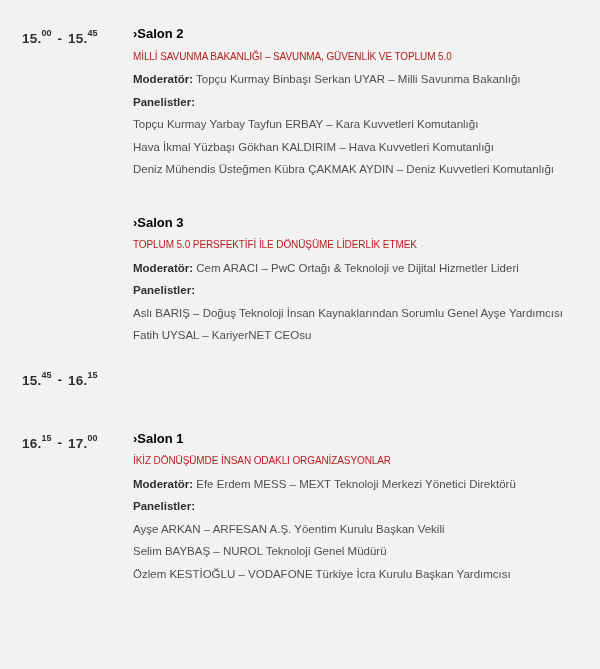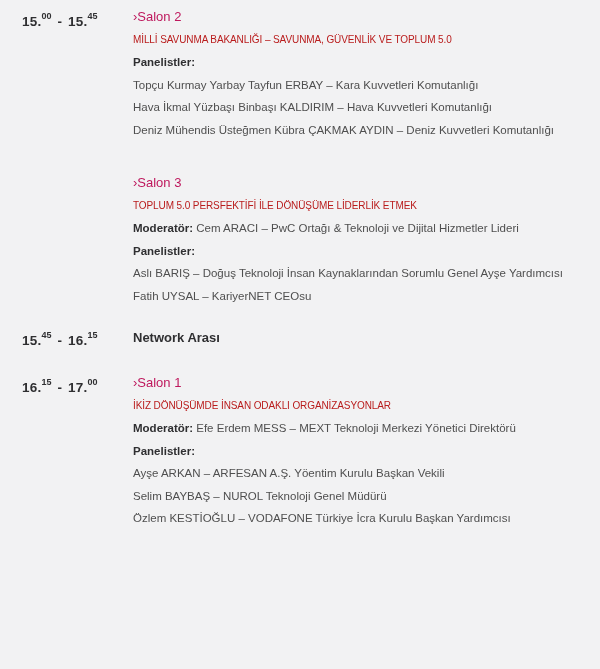--- a/index.html
+++ b/index.html
@@ -3,75 +3,73 @@
 <meta charset="utf-8">
 <style>
   * { margin:0; padding:0; box-sizing:border-box; }
   html,body { width:600px; height:669px; }
   body {
     background:#f2f2f3;
     font-family:"Liberation Sans", sans-serif;
     color:#4f4f4f;
     overflow:hidden;
   }
-  .page { padding-top:6px; width:600px; }
+  .page { padding-top:23px; width:600px; }
   .row { display:flex; align-items:flex-start; }
   .time-col {
     flex:0 0 133px; width:133px; padding-left:22px;
     font-weight:700; font-size:13.5px; color:#2f2f31;
     line-height:22.5px; white-space:nowrap; letter-spacing:0.2px;
   }
   .time-col sup { font-size:9px; vertical-align:super; position:relative; top:-1px; letter-spacing:0; }
   .time-dash { display:inline-block; margin:0 6px; }
   .content-col { flex:1 1 auto; min-width:0; }
   .session + .session { margin-top:31px; }
   .sline { line-height:22.5px; white-space:nowrap; font-size:11.5px; }
-  .salon { font-weight:400; font-size:13px; color:#be185d; }
+  .salon { font-weight:700; font-size:13px; color:#000000; }
   .stitle { font-weight:400; font-size:10px; color:#b91c1c; letter-spacing:-0.1px; }
   .sline b { font-weight:700; color:#2f2f31; }
-  .row-network { margin-top:18px;align-items:center; }
-  .row-last { margin-top:20px; }
+  .row-network { margin-top:18px; }
+  .row-last { margin-top:36px; }
   .break-label { font-weight:700; font-size:13px; color:#2f2f31; line-height:22.5px; }
 </style>
 </head>
 <body>
 
 <div class="page">
 
   <div class="row">
     <div class="time-col"><span>15.</span><sup>00</sup><span class="time-dash">-</span><span>15.</span><sup>45</sup></div>
     <div class="content-col">
 
       <div class="session">
         <div class="sline salon">›Salon 2</div>
         <div class="sline stitle">MİLLİ SAVUNMA BAKANLIĞI – SAVUNMA, GÜVENLİK VE TOPLUM 5.0</div>
+        <div class="sline"><b>Moderatör:</b><span> Topçu Kurmay Binbaşı Serkan UYAR – Milli Savunma Bakanlığı</span></div>
         <div class="sline"><b>Panelistler:</b><span></span></div>
         <div class="sline"><b></b><span>Topçu Kurmay Yarbay Tayfun ERBAY – Kara Kuvvetleri Komutanlığı</span></div>
-        <div class="sline"><b></b><span>Hava İkmal Yüzbaşı Binbaşı KALDIRIM – Hava Kuvvetleri Komutanlığı</span></div>
+        <div class="sline"><b></b><span>Hava İkmal Yüzbaşı Gökhan KALDIRIM – Hava Kuvvetleri Komutanlığı</span></div>
         <div class="sline"><b></b><span>Deniz Mühendis Üsteğmen Kübra ÇAKMAK AYDIN – Deniz Kuvvetleri Komutanlığı</span></div>
       </div>
 
       <div class="session">
         <div class="sline salon">›Salon 3</div>
         <div class="sline stitle">TOPLUM 5.0 PERSFEKTİFİ İLE DÖNÜŞÜME LİDERLİK ETMEK</div>
         <div class="sline"><b>Moderatör:</b><span> Cem ARACI – PwC Ortağı &amp; Teknoloji ve Dijital Hizmetler Lideri</span></div>
         <div class="sline"><b>Panelistler:</b><span></span></div>
         <div class="sline"><b></b><span>Aslı BARIŞ – Doğuş Teknoloji İnsan Kaynaklarından Sorumlu Genel Ayşe Yardımcısı</span></div>
         <div class="sline"><b></b><span>Fatih UYSAL – KariyerNET CEOsu</span></div>
       </div>
 
 
     </div>
   </div>
 
   <div class="row row-network">
     <div class="time-col"><span>15.</span><sup>45</sup><span class="time-dash">-</span><span>16.</span><sup>15</sup></div>
-    <div class="content-col">
-      <div class="break-label">Network Arası</div>
-    </div>
   </div>
 
   <div class="row row-last">
     <div class="time-col"><span>16.</span><sup>15</sup><span class="time-dash">-</span><span>17.</span><sup>00</sup></div>
     <div class="content-col">
 
       <div class="session">
         <div class="sline salon">›Salon 1</div>
         <div class="sline stitle">İKİZ DÖNÜŞÜMDE İNSAN ODAKLI ORGANİZASYONLAR</div>
         <div class="sline"><b>Moderatör:</b><span> Efe Erdem MESS – MEXT Teknoloji Merkezi Yönetici Direktörü</span></div>

